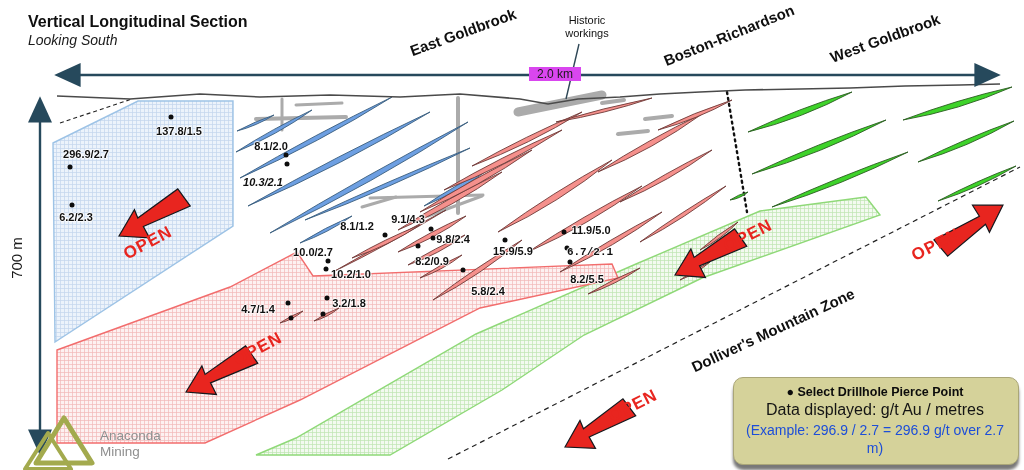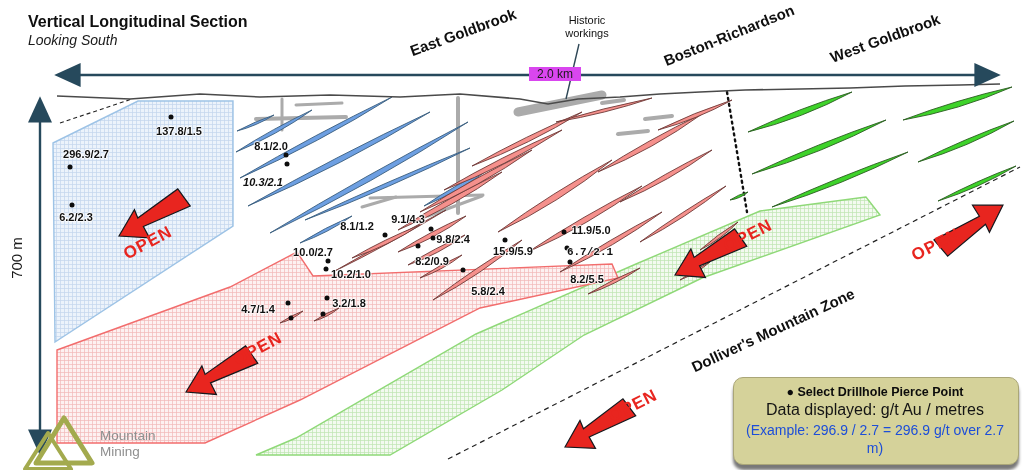--- a/index.html
+++ b/index.html
@@ -213,16 +213,16 @@
       <div class="open-label" style="left: 633px; top: 406px; transform: translate(-50%, -50%) rotate(-27deg);">OPEN</div>
     </div>
 
   <div class="abs legend">
     <div class="l1"><span>●</span> <span>Select Drillhole Pierce Point</span></div>
     <div class="l2">Data displayed: g/t Au / metres</div>
     <div class="l3">(Example: 296.9 / 2.7 = 296.9 g/t over 2.7 m)</div>
   </div>
 
   <div class="abs logo-text">
-    <div>Mountain</div>
+    <div>Anaconda</div>
     <div>Mining</div>
   </div>
 </div>
 
 </body></html>

